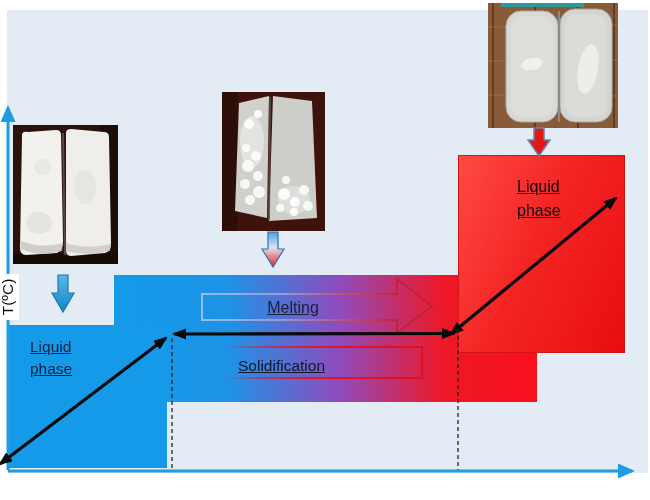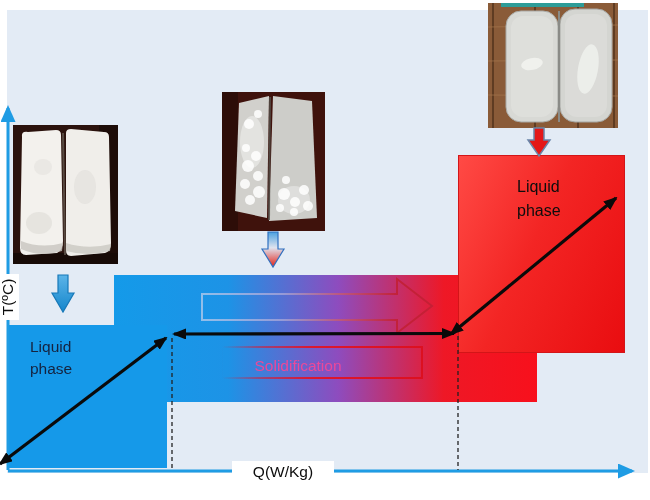--- a/index.html
+++ b/index.html
@@ -19,25 +19,25 @@
     left:458px;top:155px;width:167px;height:198px;
     background:linear-gradient(115deg,#ff4a45 0%,#f32524 45%,#e90d10 100%);
     border:1px solid #d31518;box-sizing:border-box;
   }
   
   .photo{display:block;}
   #photo-solid{left:13px;top:125px;}
   #photo-melting{left:222px;top:92px;}
   #photo-liquid{left:488px;top:3px;}
   
-  .lbl{color:#0d0d0d;font-size:15.5px;line-height:22px;}
+  .lbl{color:#0d0d0d;font-size:15.5px;line-height:22px;text-decoration:underline;}
   #solid-label{left:30px;top:336px;color:#15233f;}
   #liquid-label{left:517px;top:175px;line-height:24px;font-size:16px;}
   #melting-label{left:253px;top:297px;width:80px;text-align:center;color:#181f3a;font-size:16px;}
-  #solidification-label{left:238px;top:355px;width:120px;text-align:center;color:#ec4899;font-size:15.5px;}
+  #solidification-label{left:238px;top:355px;width:120px;text-align:left;color:#0f172a;font-size:15.5px;}
   #x-axis-label{
     left:232px;top:461px;width:102px;height:22px;background:#ffffff;
     text-align:center;font-size:15.5px;color:#0c0c0c;line-height:22px;
   }
   #y-axis-label{
     left:-15px;top:286px;width:46px;height:22px;background:#ffffff;
     text-align:center;font-size:15.5px;color:#0c0c0c;line-height:22px;
     transform:rotate(-90deg);
   }
   svg{display:block;}
@@ -184,20 +184,20 @@
   <div id="solid-label" class="abs lbl">
     <div>Liquid</div>
     <div>phase</div>
   </div>
 
   <div id="liquid-label" class="abs lbl">
     <div>Liquid</div>
     <div>phase</div>
   </div>
 
+  <div id="melting-label" class="abs lbl">Melting</div>
 
   <div id="solidification-label" class="abs lbl">Solidification</div>
 
-  <div id="x-axis-label" class="abs">Q(W/Kg)</div>
 
   <div id="y-axis-label" class="abs">T(ºC)</div>
 
 </div>
 
 </body></html>

